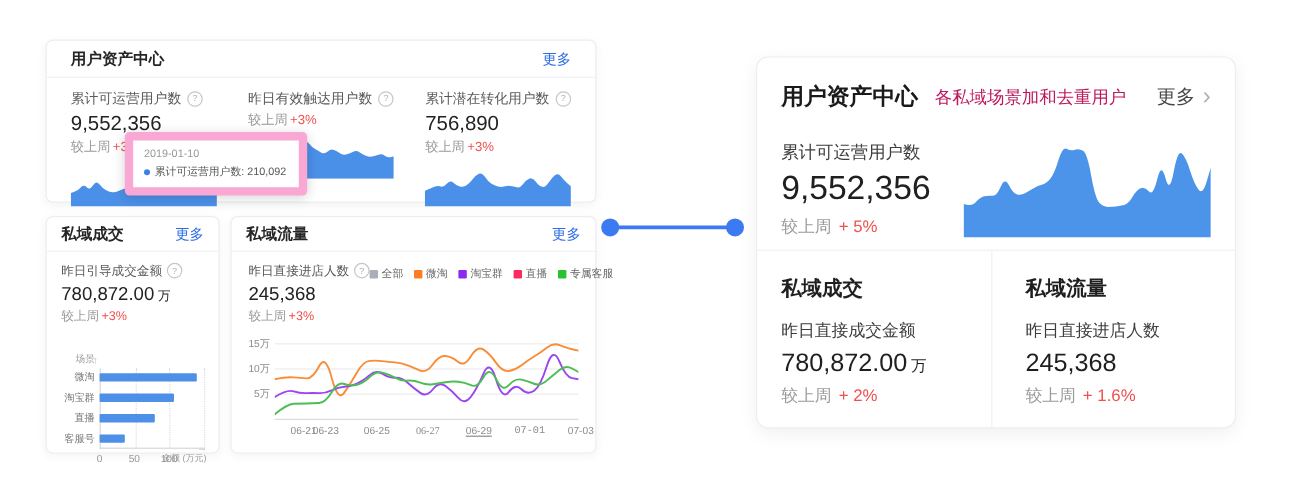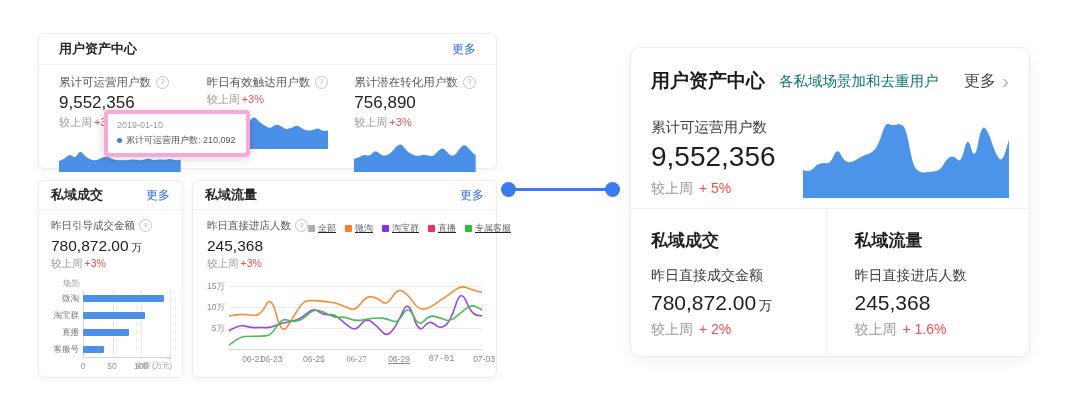--- a/index.html
+++ b/index.html
@@ -16,54 +16,54 @@
   .metrics{display:flex;gap:26px;padding:9px 20px 0;}
   .metric{flex:1 1 0;min-width:0;}
   .m-label{display:flex;align-items:center;gap:5px;height:16px;font-size:11.5px;color:#595959;white-space:nowrap;}
   .qmark{width:11px;height:11px;border:1px solid #c6c6c6;border-radius:50%;flex:0 0 auto;
          font-size:7.5px;color:#b0b0b0;display:inline-flex;align-items:center;justify-content:center;line-height:1;}
   .m-value{font-size:17px;color:#222;margin-top:3px;}
   .m-delta{font-size:11px;color:#999;margin-top:2px;}
   .up{color:#f04f4f;margin-left:2px;}
   .spark{height:37px;margin-top:5px;}
   .tooltip{position:absolute;left:65px;top:76px;width:120px;background:#fff;border-radius:4px;
-           box-shadow:0 2px 10px rgba(0,0,0,.16);border:4px solid #f9a8d4;padding:6px 9px;z-index:6;}
+           box-shadow:0 2px 10px rgba(0,0,0,.16);border:7px solid #f9a8d4;padding:6px 9px;z-index:6;}
   .tt-date{font-size:9px;color:#999;}
   .tt-row{display:flex;align-items:center;gap:4px;margin-top:4px;font-size:9px;color:#555;white-space:nowrap;}
   .tt-dot{width:5px;height:5px;border-radius:50%;background:#3e7ee8;flex:0 0 auto;}
   
   #card-deal{left:38px;top:180px;width:145px;height:198px;}
   #card-deal .card-head, #card-traffic .card-head{padding:0 12px;height:28px;}
   .deal-body{padding:9px 12px 0;}
   .s-label{display:flex;gap:4px;font-size:10.5px;color:#595959;height:14px;white-space:nowrap;}
   .s-value{font-size:15.5px;color:#222;margin-top:4px;white-space:nowrap;}
   .unit{font-size:10.5px;margin-left:3px;}
   .s-delta{font-size:10.5px;color:#999;margin-top:2px;}
   
-  .bar-chart{margin-top:7px;position:relative;}
+  .bar-chart{margin-top:23px;position:relative;}
   .bar-toplabel{width:28px;text-align:right;font-size:8px;color:#9a9a9a;height:12px;line-height:12px;}
   .bar-body{position:relative;}
   .bar-grid{position:absolute;left:32px;right:0;top:1px;bottom:0;
             border-left:1px solid #d6d6d6;border-bottom:1px solid #d6d6d6;}
   .bar-gridline{position:absolute;top:0;bottom:0;width:0;border-left:1px dotted #dcdcdc;}
   .ax-arrow{position:absolute;font-size:9px;color:#bdbdbd;line-height:1;}
   .ax-arrow.upa{top:-11px;left:-7px;}
   .ax-arrow.rta{right:-3px;bottom:-5px;}
   .bar-row{display:flex;align-items:center;height:17px;position:relative;z-index:1;}
   .bar-label{width:28px;margin-right:4px;text-align:right;font-size:8.5px;color:#787878;white-space:nowrap;flex:0 0 auto;}
   .bar-track{flex:1;}
   .bar{height:7px;border-radius:1px;}
   .bar-ticks{position:relative;margin-left:32px;height:14px;font-size:8.5px;color:#979797;}
   .bar-tick{position:absolute;top:3px;transform:translateX(-50%);}
   .bar-xlabel{position:absolute;top:3px;right:-2px;font-size:7.5px;color:#9a9a9a;white-space:nowrap;}
   
   #card-traffic{left:192px;top:180px;width:305px;height:198px;}
   .traffic-body{padding:9px 14px 0;}
   .t-row{display:flex;justify-content:space-between;align-items:flex-start;}
-  .legend{display:flex;gap:9px;margin-top:3px;flex:0 0 auto;text-decoration:underline;}
+  .legend{display:flex;gap:9px;margin-top:3px;flex:0 0 auto;}
   .legend-item{display:inline-flex;align-items:center;gap:3px;cursor:pointer;}
   .legend-chip{width:7px;height:7px;border-radius:1px;background:#ccc;}
   .legend-label{font-size:9px;color:#666;white-space:nowrap;}
   
   .line-chart{margin-top:6px;}
   .lc-top{display:flex;}
   .lc-ylabels{width:22px;position:relative;flex:0 0 auto;}
   .lc-ylab{position:absolute;right:4px;font-size:8.5px;color:#8c8c8c;line-height:10px;white-space:nowrap;}
   .lc-plot{position:relative;border-bottom:1px solid #dadada;}
   .lc-grid{position:absolute;left:0;right:0;height:1px;background:#ececec;}
@@ -72,21 +72,21 @@
   .lc-xlab{position:absolute;top:4px;transform:translateX(-50%);white-space:nowrap;}
   
   .conn-dot{position:absolute;width:15px;height:15px;border-radius:50%;background:#3b7af0;}
   .conn-line{position:absolute;height:3px;border-radius:2px;background:#3b7af0;}
   
   #card-detail{left:630px;top:47px;width:400px;height:310px;border-radius:10px;
                border:1px solid #ededf0;box-shadow:0 4px 16px rgba(0,0,0,.06);
                display:flex;flex-direction:column;}
   .r-head{display:flex;align-items:center;padding:20px 20px 0;}
   .r-title{font-size:19px;font-weight:bold;color:#1a1a1a;white-space:nowrap;}
-  .r-sub{font-size:14.5px;color:#0f766e;margin-left:14px;flex:1;white-space:nowrap;}
+  .r-sub{font-size:14.5px;color:#be185d;margin-left:14px;flex:1;white-space:nowrap;}
   .r-more{display:flex;align-items:center;gap:6px;font-size:16px;color:#474747;cursor:pointer;}
   .r-chev{font-size:21px;color:#b3b3b3;line-height:14px;font-weight:normal;}
   .r-main{display:flex;align-items:flex-end;padding:8px 20px 0;height:104px;box-sizing:border-box;}
   .r-kpi{width:148px;flex:0 0 auto;}
   .r-kpi-label{font-size:14.5px;color:#3d3d3d;white-space:nowrap;}
   .r-kpi-value{font-size:28px;color:#1f1f1f;margin-top:4px;white-space:nowrap;}
   .r-kpi-delta{font-size:14px;color:#9b9b9b;margin-top:7px;}
   .r-chart{flex:1;height:80px;margin-left:4px;}
   .r-bottom{flex:1;display:flex;border-top:1px solid #eef0f3;margin-top:10px;}
   .r-sec{flex:1;padding:20px 20px 0;box-sizing:border-box;}

